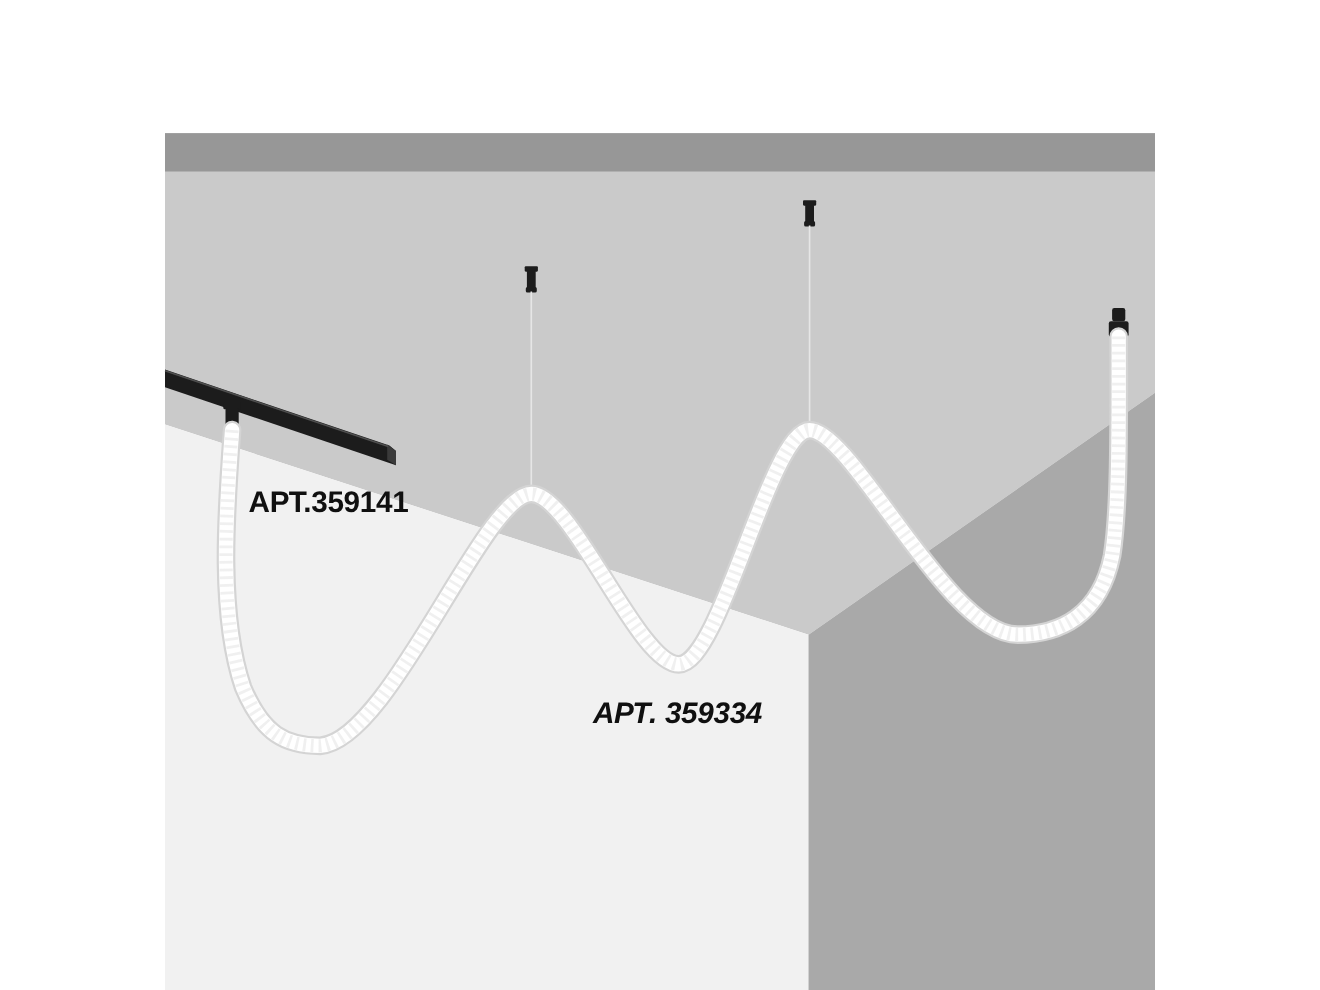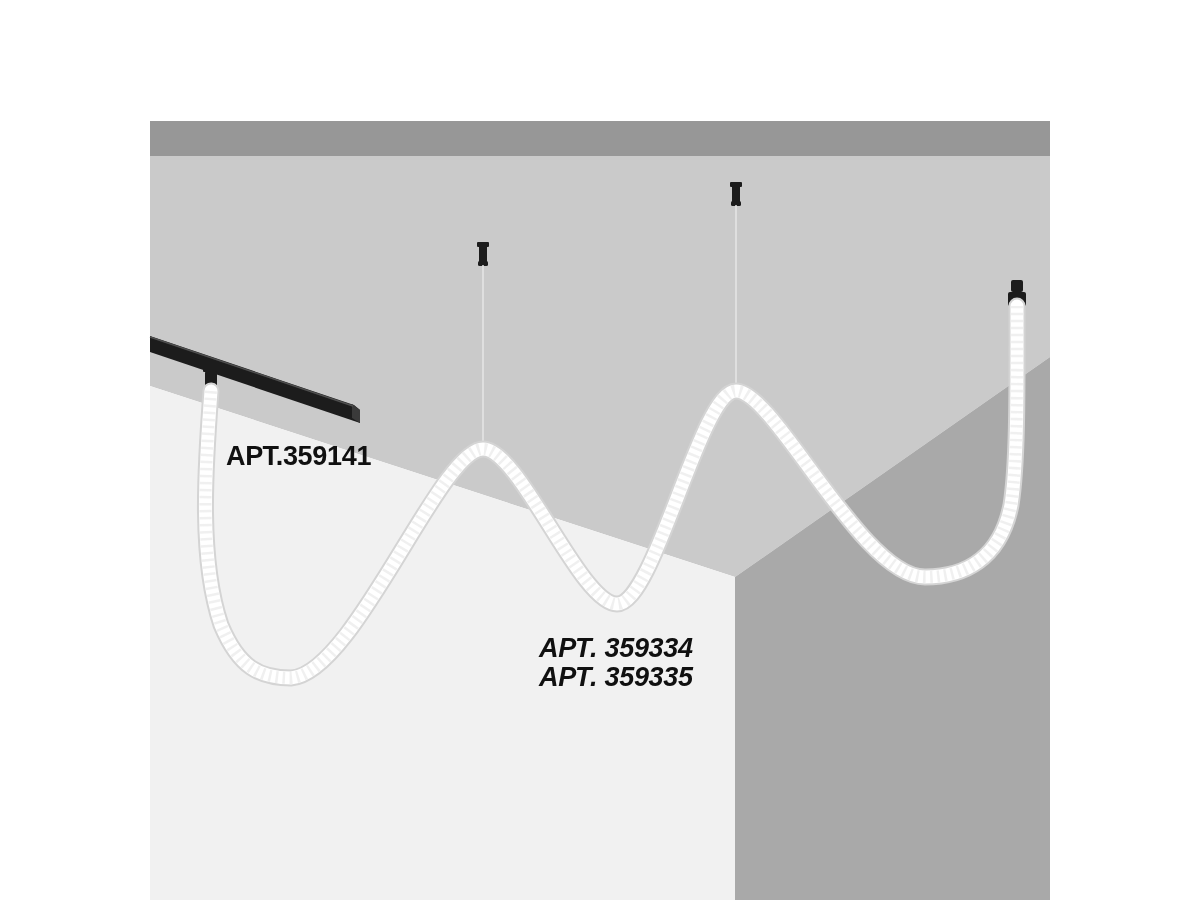--- a/index.html
+++ b/index.html
@@ -100,16 +100,15 @@
            C 775 391 861 577 925 577
            C 963 577 1000 560 1011 505
            C 1018 460 1017 380 1017 306"></path>
     </g>
   </svg>
 
   <div class="label label-track">АРТ.359141</div>
 
   <div class="label label-cords">
     <span class="line">АРТ. 359334</span>
-    <span class="line">АРТ. 359335</span>
   </div>
 
 </div>
 
 </body></html>

